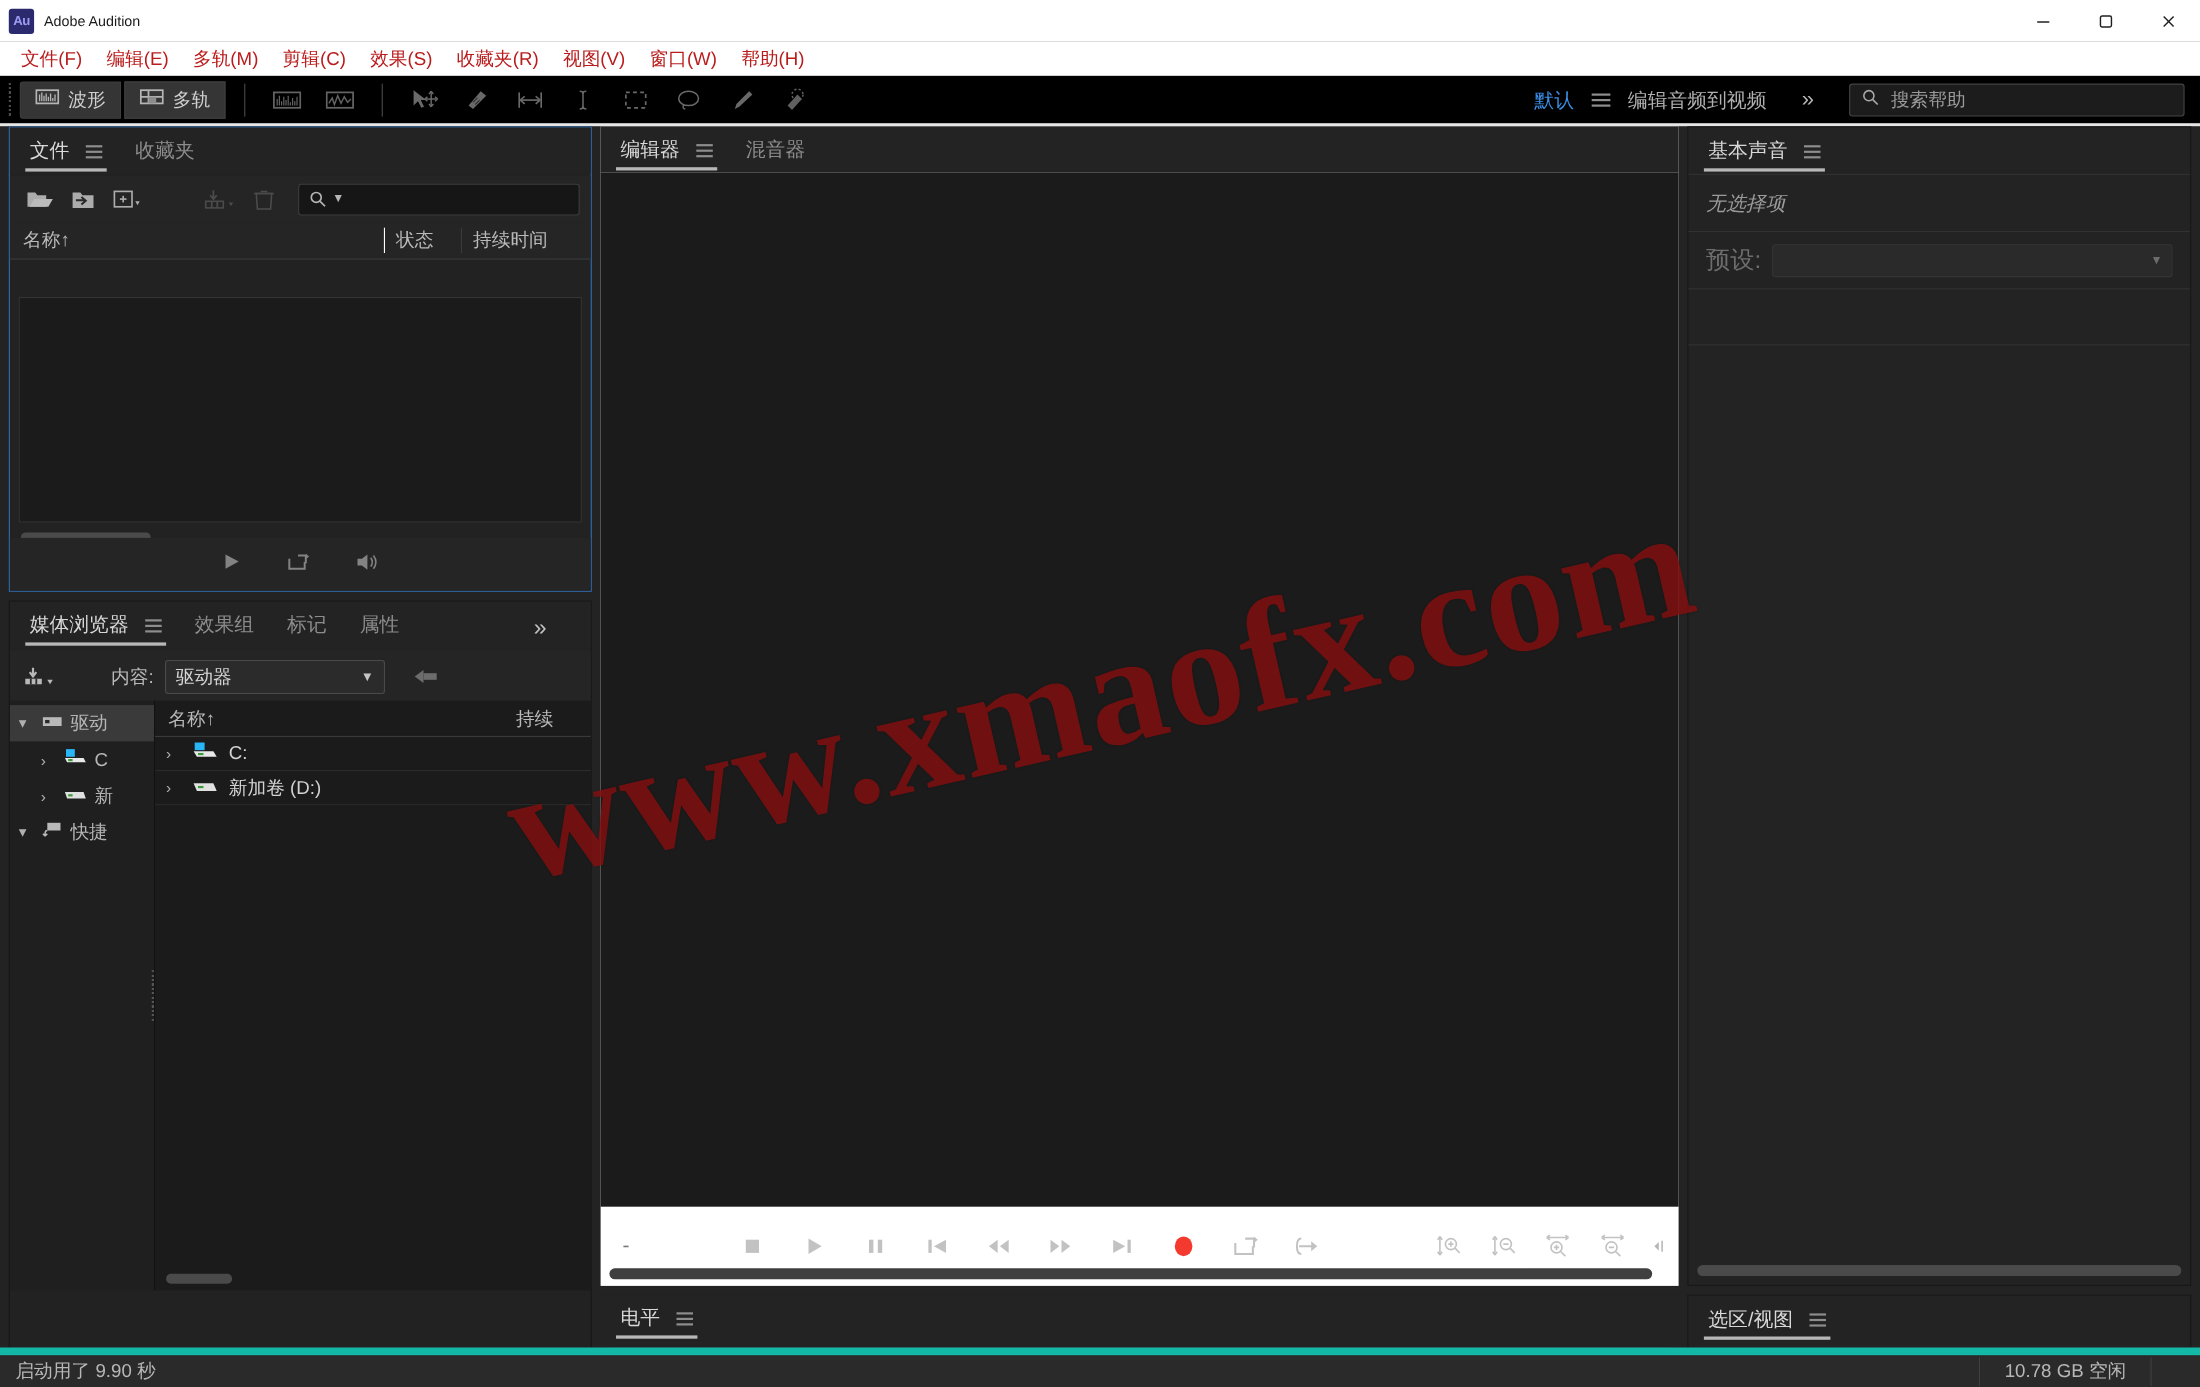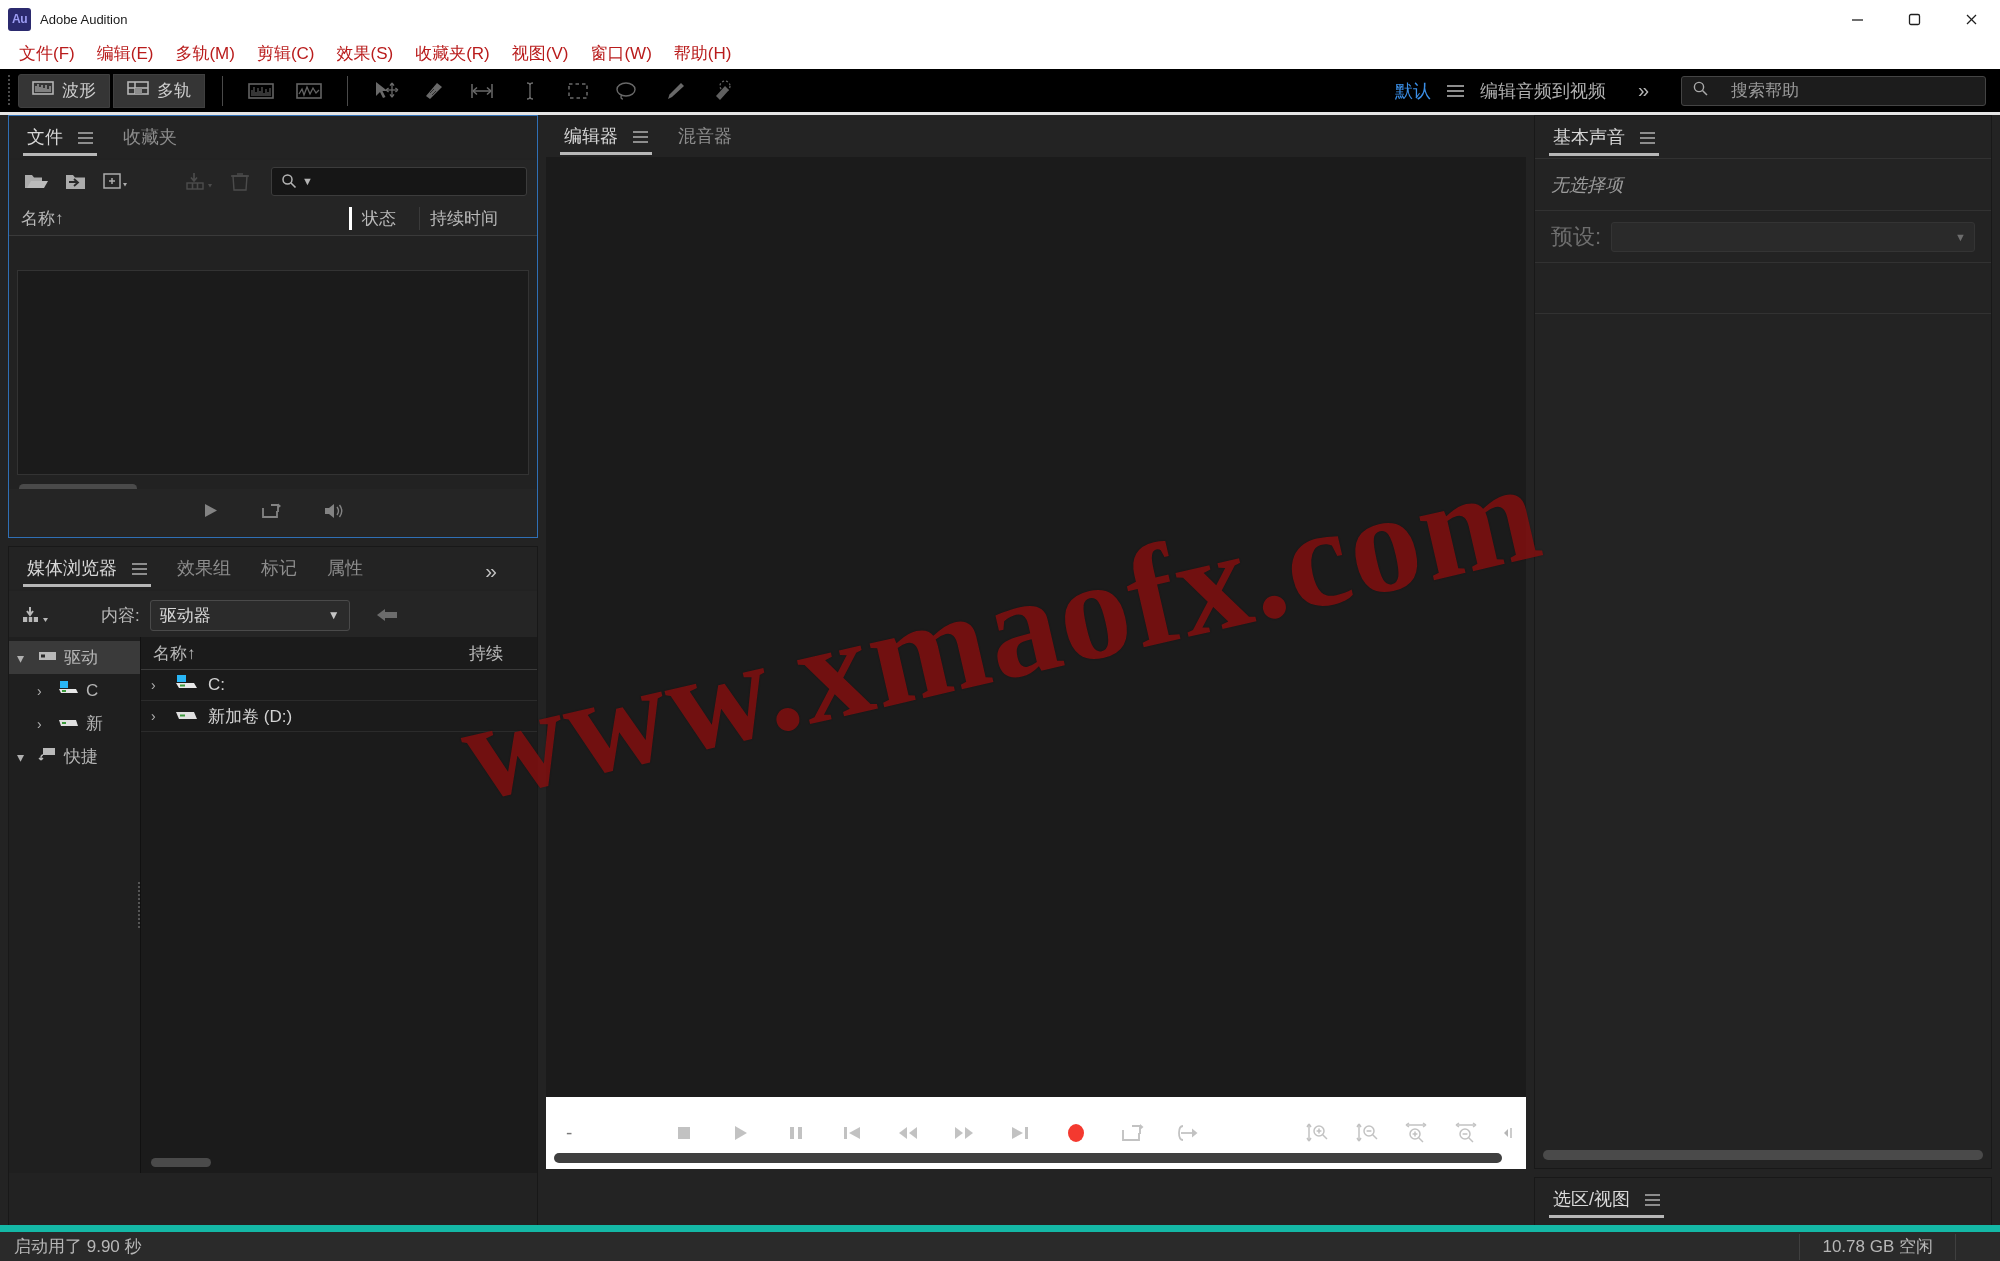--- a/index.html
+++ b/index.html
@@ -49,21 +49,21 @@
   .ticon { width:30px; height:30px; display:flex; align-items:center; justify-content:center; opacity:.55; margin:0 9px;}
   .ticon svg { display:block; }
   .ws-area { display:flex; align-items:center; gap:16px; margin-left:auto; }
   .ws-default { color:#3a8ee6; font-size:18px; }
   .hamb { display:inline-block; width:17px; }
   .hamb i { display:block; height:2px; background:#8d8d8d; margin:3px 0; }
   .ws-item { color:#b0b0b0; font-size:18px; }
   .chev2 { color:#b8b8b8; font-size:20px; padding:0 16px; }
   .searchbox {
     width:305px; height:30px; background:#1c1c1c; border:1px solid #444; border-radius:3px;
-    display:flex; align-items:center; gap:22px; padding:0 10px; margin-right:14px; color:#9a9a9a; font-size:17px;
+    display:flex; align-items:center; gap:10px; padding:0 10px; margin-right:14px; color:#9a9a9a; font-size:17px;
   }
 
   
   .ws { position:absolute; top:115px; left:0; right:0; bottom:36px; background:#232323; }
 
   .panel { position:absolute; background:#232323; }
   .panel-head { height:42px; display:flex; align-items:flex-end; padding:0 14px 0 14px; background:#232323;}
   .tab { position:relative; padding:0 4px 9px 4px; margin-right:22px; color:#8c8c8c; font-size:18px; white-space:nowrap;}
   .tab.active { color:#d8d8d8; }
   .tab.active:after {
@@ -75,21 +75,21 @@
   
   #files-panel { left:8px; top:0; width:530px; height:423px; border:1px solid #2f6fb5; background:#222; }
   .file-toolbar { height:42px; display:flex; align-items:center; gap:6px; padding:0 10px; background:#252525;}
   .ftb { width:34px;height:30px;display:flex;align-items:center;justify-content:center;opacity:.85;}
   .ftb.dim { opacity:.33; }
   .fsearch { flex:1; height:29px; background:#161616; border:1px solid #3c3c3c; border-radius:3px;
              display:flex; align-items:center; padding:0 9px; gap:4px; margin-left:8px;}
   .colhead { height:34px; display:flex; align-items:center; color:#b9b9b9; font-size:17px;
              border-bottom:1px solid #3a3a3a; background:#252525; }
   .colhead .c1 { flex:1; padding-left:12px; }
-  .colhead .c2 { width:70px; border-left:3px solid #ffffff; padding-left:10px;}
+  .colhead .c2 { width:70px; border-left:1px solid #ffffff; padding-left:10px;}
   .colhead .c3 { width:118px; border-left:1px solid #3a3a3a; padding-left:10px;}
   .filelist { position:absolute; left:8px; right:8px; top:154px; bottom:62px; background:#1b1b1b; border:1px solid #333;}
   .hscroll { position:absolute; left:10px; bottom:44px; width:118px; height:9px; background:#4a4a4a; border-radius:5px;}
   .panel-footer { position:absolute; left:0; right:0; bottom:0; height:48px; display:flex; align-items:center;
                   justify-content:center; gap:40px; background:#252525;}
   .pf-ic { opacity:.62; }
 
   
   #media-panel { left:8px; top:431px; width:530px; height:738px; background:#222; border:1px solid #181818;}
   .mb-toolbar { height:48px; display:flex; align-items:center; padding:0 10px; gap:10px; background:#252525;}
@@ -698,20 +698,26 @@
                 <line x1="10" y1="4" x2="10" y2="14" stroke="#8a8a8a" stroke-width="1.4"></line>
               </svg>
           </span>
         </div>
       </div>
 
       <div class="ed-hscroll"></div>
     </div>
 
     <div class="levels-wrap">
+      <div class="panel-head">
+        <div class="tab active" style="padding-bottom:9px;">
+          <span>电平</span>
+          <span class="tb-hamb"><i></i><i></i><i></i></span>
+        </div>
+      </div>
       <div class="meter">
         <div class="bar" id="meter-left" style="top: 3px; height: 32px; left: 2px;"></div>
 
       </div>
 
     </div>
 
     <div class="panel" id="es-panel">
       <div class="panel-head">
         <div class="tab active">

